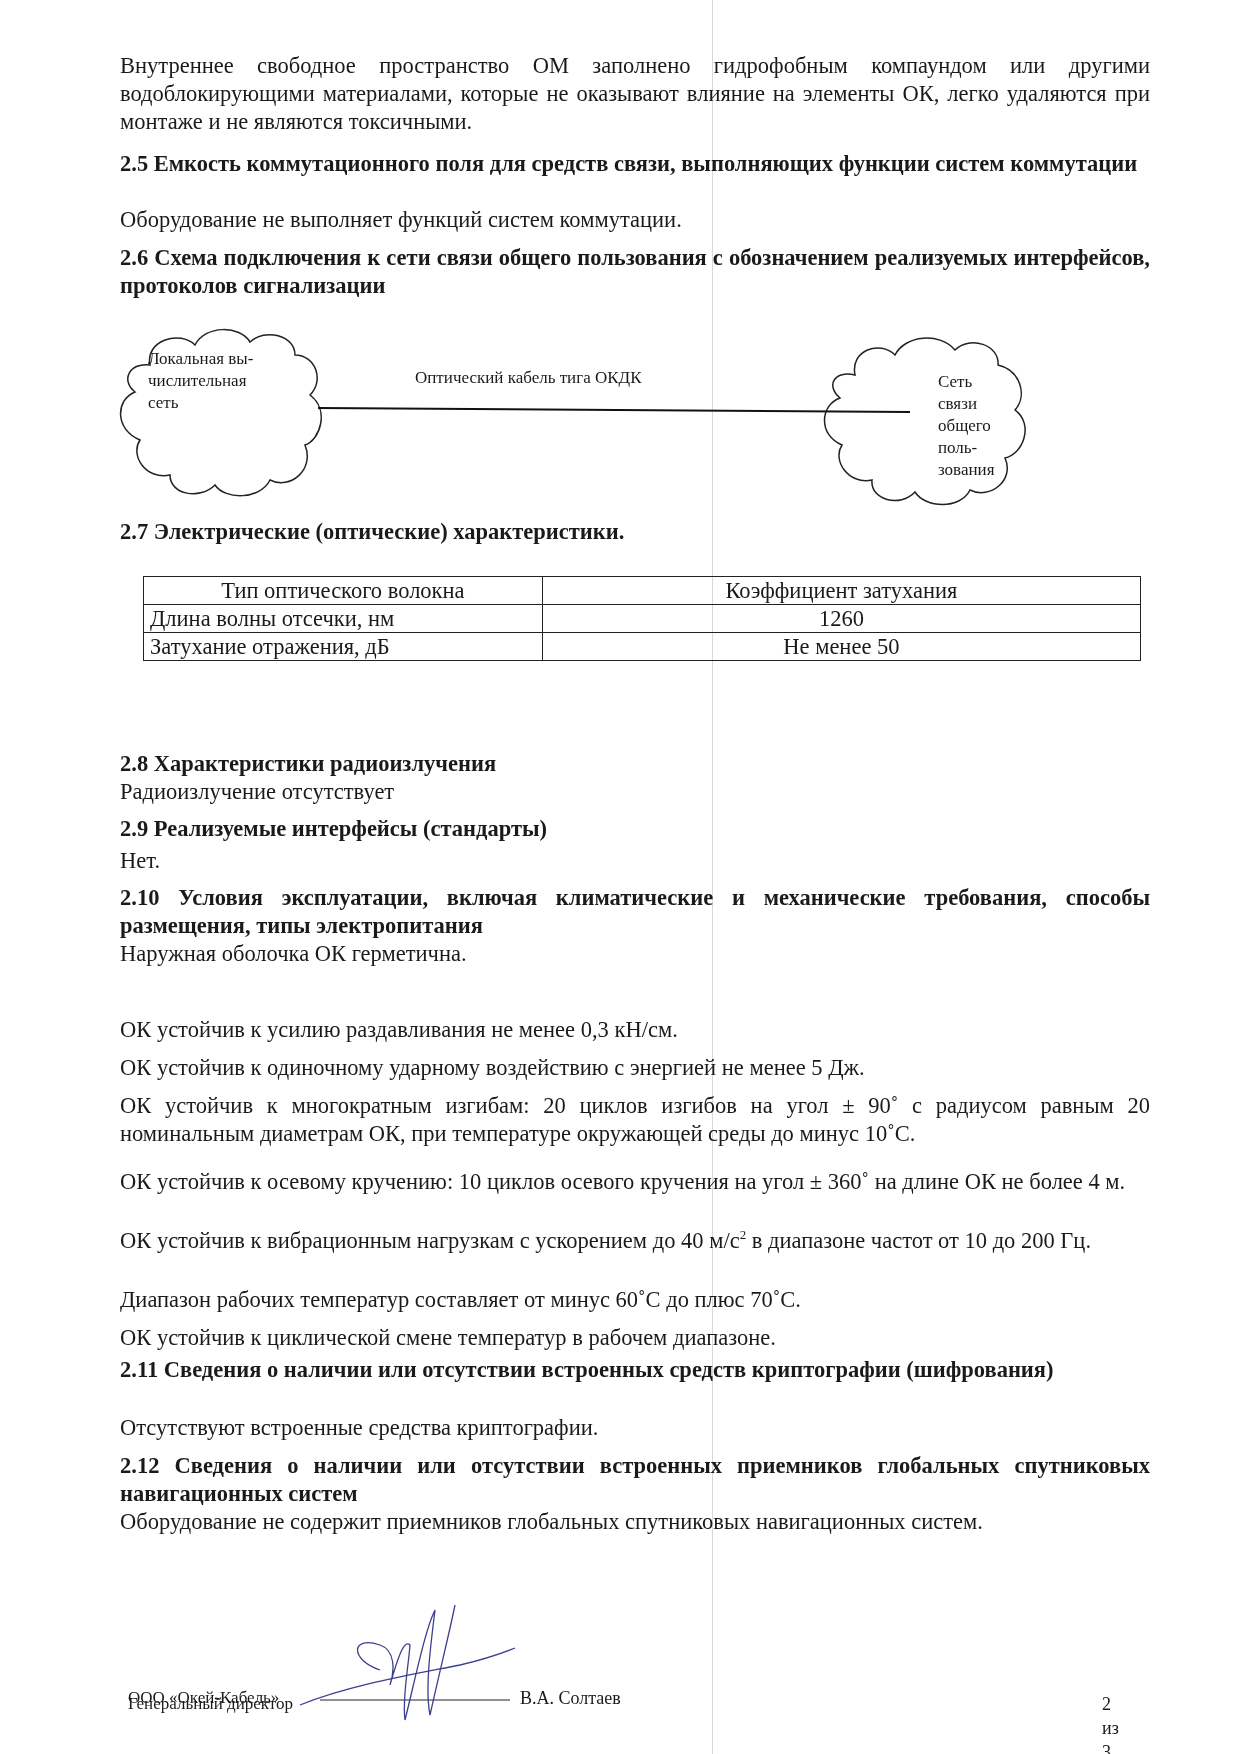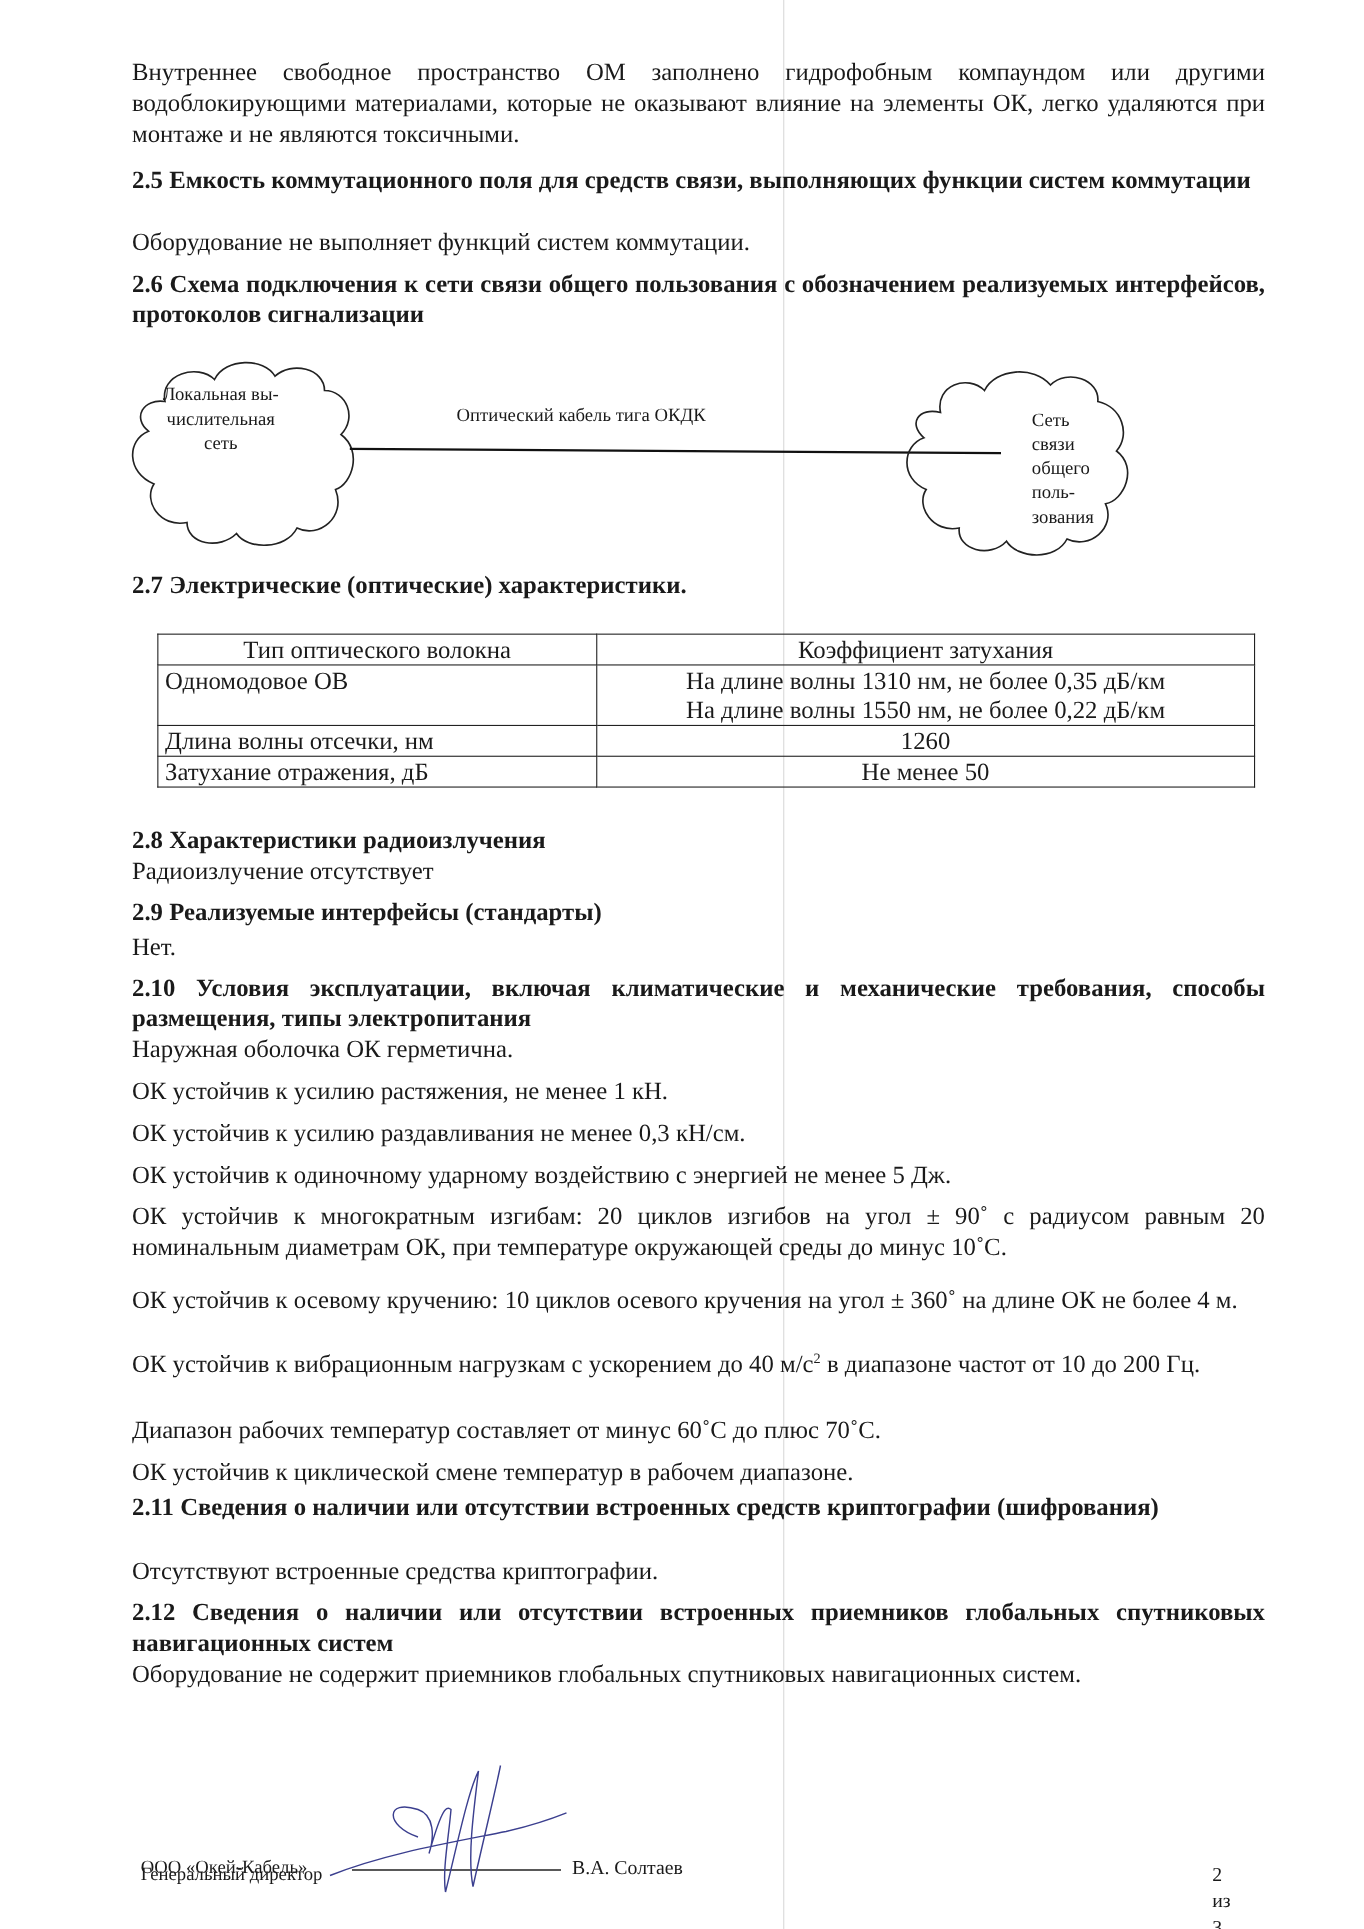--- a/index.html
+++ b/index.html
@@ -28,66 +28,58 @@
   <div class="p h" style="top:150px;">2.5 Емкость коммутационного поля для средств связи, выполняющих функции систем коммутации</div>
   <div class="p" style="top:206px;">Оборудование не выполняет функций систем коммутации.</div>
 
   <div class="p h" style="top:244px;">2.6 Схема подключения к сети связи общего пользования с обозначением реализуемых интерфейсов, протоколов сигнализации</div>
 
   <svg class="abs" style="left:110px;top:320px;" width="1050" height="200">
     <path d="M40,45 C35,20 70,10 85,25 C95,5 130,5 140,22 C155,8 185,15 185,35 C205,35 215,60 200,75 C220,90 210,120 195,125 C205,150 180,170 160,160 C150,180 115,180 105,165 C90,180 60,175 60,155 C35,160 20,135 30,120 C5,110 5,80 25,72 C10,60 20,42 40,45 Z" fill="none" stroke="#222" stroke-width="1.5"></path>
     <line x1="208" y1="88" x2="800" y2="92" stroke="#111" stroke-width="2"></line>
     <path d="M745,55 C740,30 770,20 785,35 C795,15 830,12 845,30 C860,15 890,25 888,45 C910,50 918,75 905,90 C925,105 912,135 895,138 C905,160 880,180 860,170 C850,190 815,188 805,172 C790,188 760,180 762,160 C738,165 722,140 732,125 C708,115 710,85 730,78 C715,65 725,50 745,55 Z" fill="none" stroke="#222" stroke-width="1.5"></path>
   </svg>
-  <div class="cloud-text" style="left:148px;top:348px;text-align:center;">
+  <div class="cloud-text" style="left:148px;top:348px;">
     <div>Локальная вы-</div>
     <div>числительная</div>
     <div>сеть</div>
   </div>
   <div class="cloud-text" style="left:415px;top:367px;">Оптический кабель тига ОКДК</div>
   <div class="cloud-text" style="left:938px;top:371px;">
     <div>Сеть связи</div>
     <div>общего поль-</div>
     <div>зования</div>
   </div>
 
   <div class="p h" style="top:518px;">2.7 Электрические (оптические) характеристики.</div>
 
   <table class="spec">
     <tbody>
         <tr>
       <td class="c2" style="width:40%;font-family:Liberation Serif, serif;">Тип оптического волокна</td>
       <td class="c2">Коэффициент затухания</td>
     </tr>
     <tr>
-      <td>Одномодовое ОВ</td>
-      <td class="c2">
-        <div>На длине волны 1310 нм, не более 0,35 дБ/км</div>
-        <div>На длине волны 1550 нм, не более 0,22 дБ/км</div>
-      </td>
-    </tr>
-    <tr>
       <td>Длина волны отсечки, нм</td>
       <td class="c2">1260</td>
     </tr>
     <tr>
       <td>Затухание отражения, дБ</td>
       <td class="c2">Не менее 50</td>
     </tr>
   </tbody>
     </table>
 
   <div class="p h" style="top:750px;">2.8 Характеристики радиоизлучения</div>
   <div class="p" style="top:778px;">Радиоизлучение отсутствует</div>
   <div class="p h" style="top:815px;">2.9 Реализуемые интерфейсы (стандарты)</div>
   <div class="p" style="top:847px;">Нет.</div>
 
   <div class="p h" style="top:884px;">2.10 Условия эксплуатации, включая климатические и механические требования, способы размещения, типы электропитания</div>
   <div class="p" style="top:940px;">Наружная оболочка ОК герметична.</div>
-  <div class="p" style="top:978px;">ОК устойчив к усилию растяжения, не менее 1 кН.</div>
   <div class="p" style="top:1016px;">ОК устойчив к усилию раздавливания не менее 0,3 кН/см.</div>
   <div class="p" style="top:1054px;">ОК устойчив к одиночному ударному воздействию с энергией не менее 5 Дж.</div>
   <div class="p" style="top:1092px;">ОК устойчив к многократным изгибам: 20 циклов изгибов на угол ±  90˚ с радиусом равным 20 номинальным диаметрам ОК, при температуре окружающей среды до минус 10˚С.</div>
   <div class="p" style="top:1168px;">ОК устойчив к осевому кручению: 10 циклов осевого кручения на угол ±  360˚ на длине ОК не более 4 м.</div>
   <div class="p" style="top:1221px;"><span>ОК устойчив к вибрационным нагрузкам с ускорением до 40 м/с</span><sup>2</sup><span> в диапазоне частот от 10 до 200 Гц.</span></div>
   <div class="p" style="top:1286px;">Диапазон рабочих температур составляет от минус 60˚С до плюс 70˚С.</div>
   <div class="p" style="top:1324px;">ОК устойчив к циклической смене температур в рабочем диапазоне.</div>
 
   <div class="p h" style="top:1356px;">2.11 Сведения о наличии или отсутствии встроенных средств криптографии (шифрования)</div>
   <div class="p" style="top:1414px;">Отсутствуют встроенные средства криптографии.</div>

